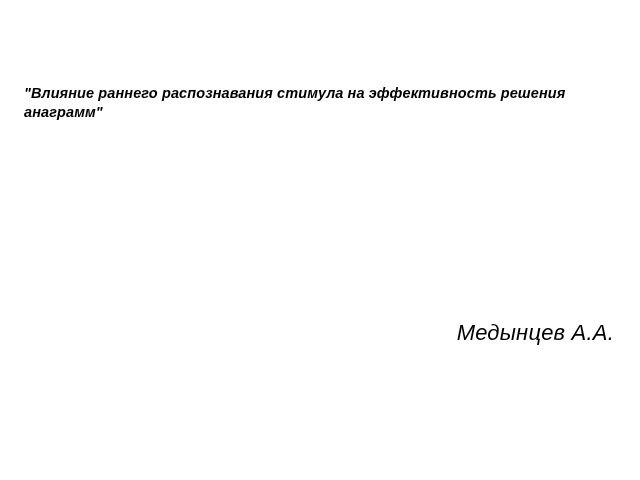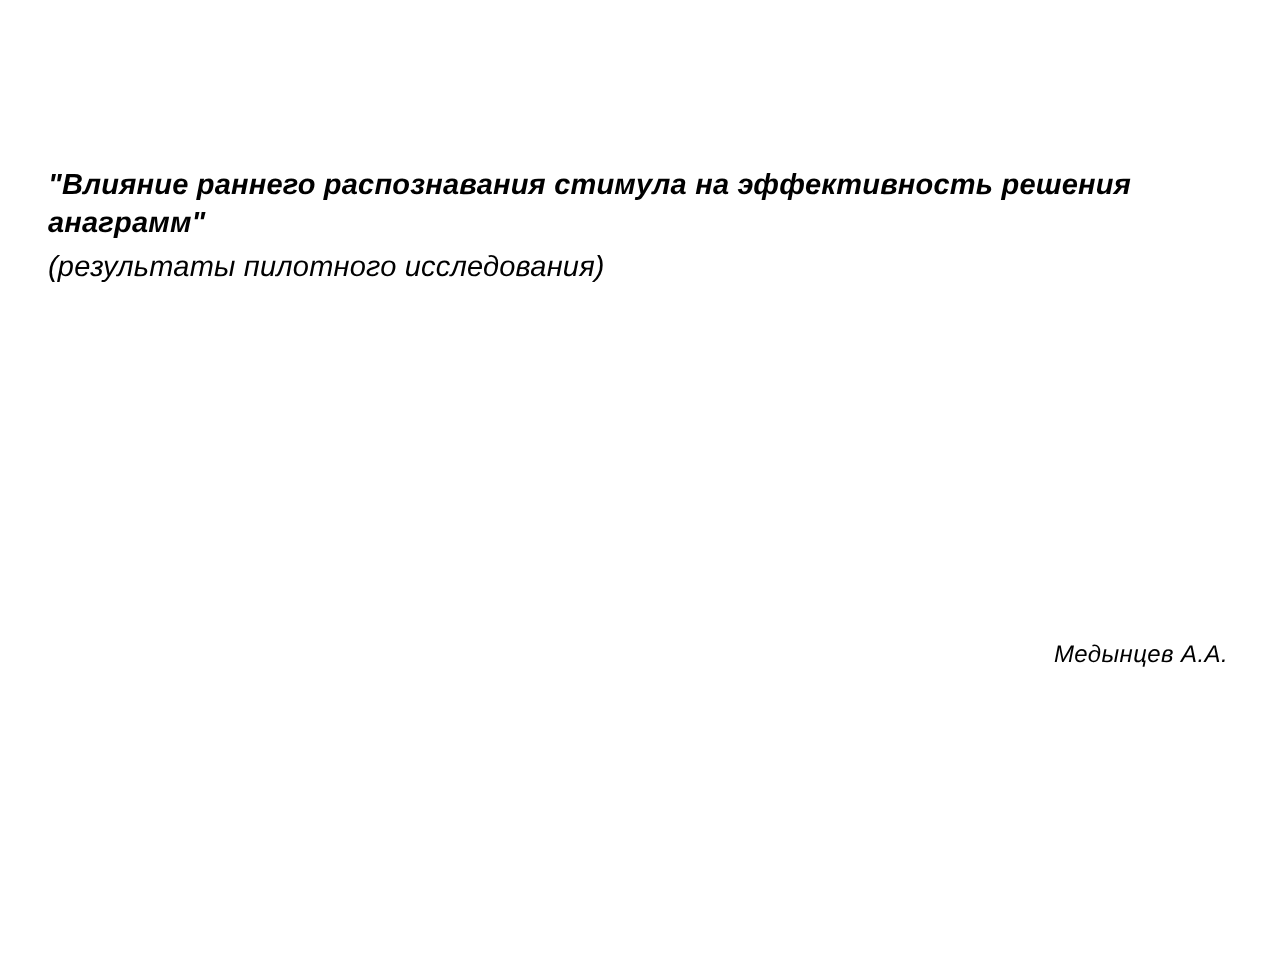--- a/index.html
+++ b/index.html
@@ -43,34 +43,33 @@
     color: #000000;
     margin-top: 2px;
   }
   .author-block {
     position: absolute;
     right: 26px;
     top: 320px;
     text-align: right;
   }
   .author-name {
-    font-size: 12px;
+    font-size: 22px;
     font-style: italic;
     font-weight: normal;
     color: #000000;
     letter-spacing: 0.2px;
   }
 </style>
 </head>
 <body>
 
 <div class="slide">
 
   <div class="title-block">
     <div class="title-line">"Влияние раннего распознавания стимула на эффективность решения анаграмм"</div>
-    <div class="subtitle-line">(результаты пилотного исследования)</div>
   </div>
 
   <div class="author-block">
     <div class="author-name">Медынцев А.А.</div>
   </div>
 
 </div>
 
 </body></html>

